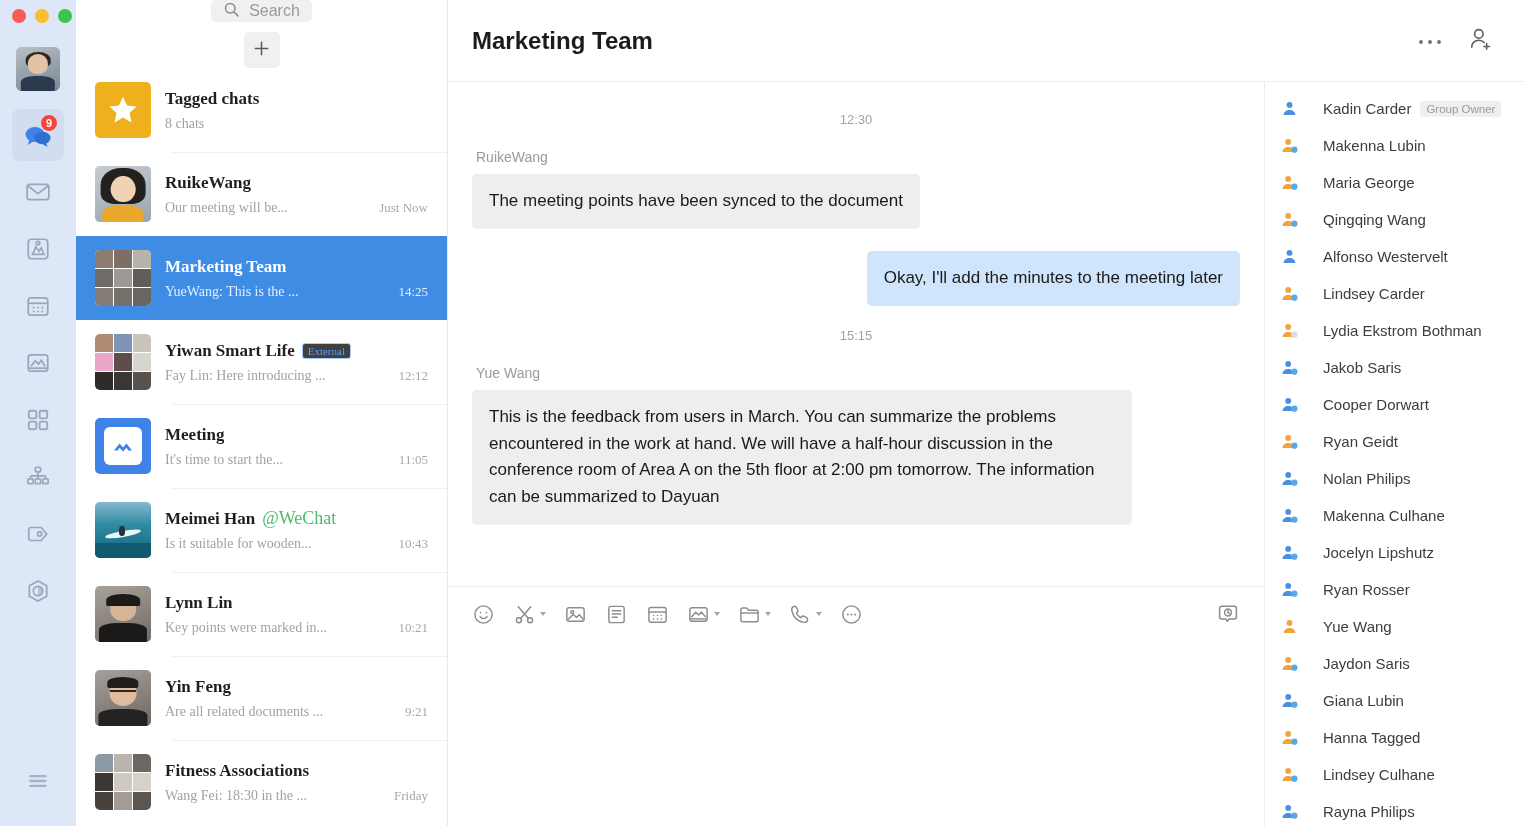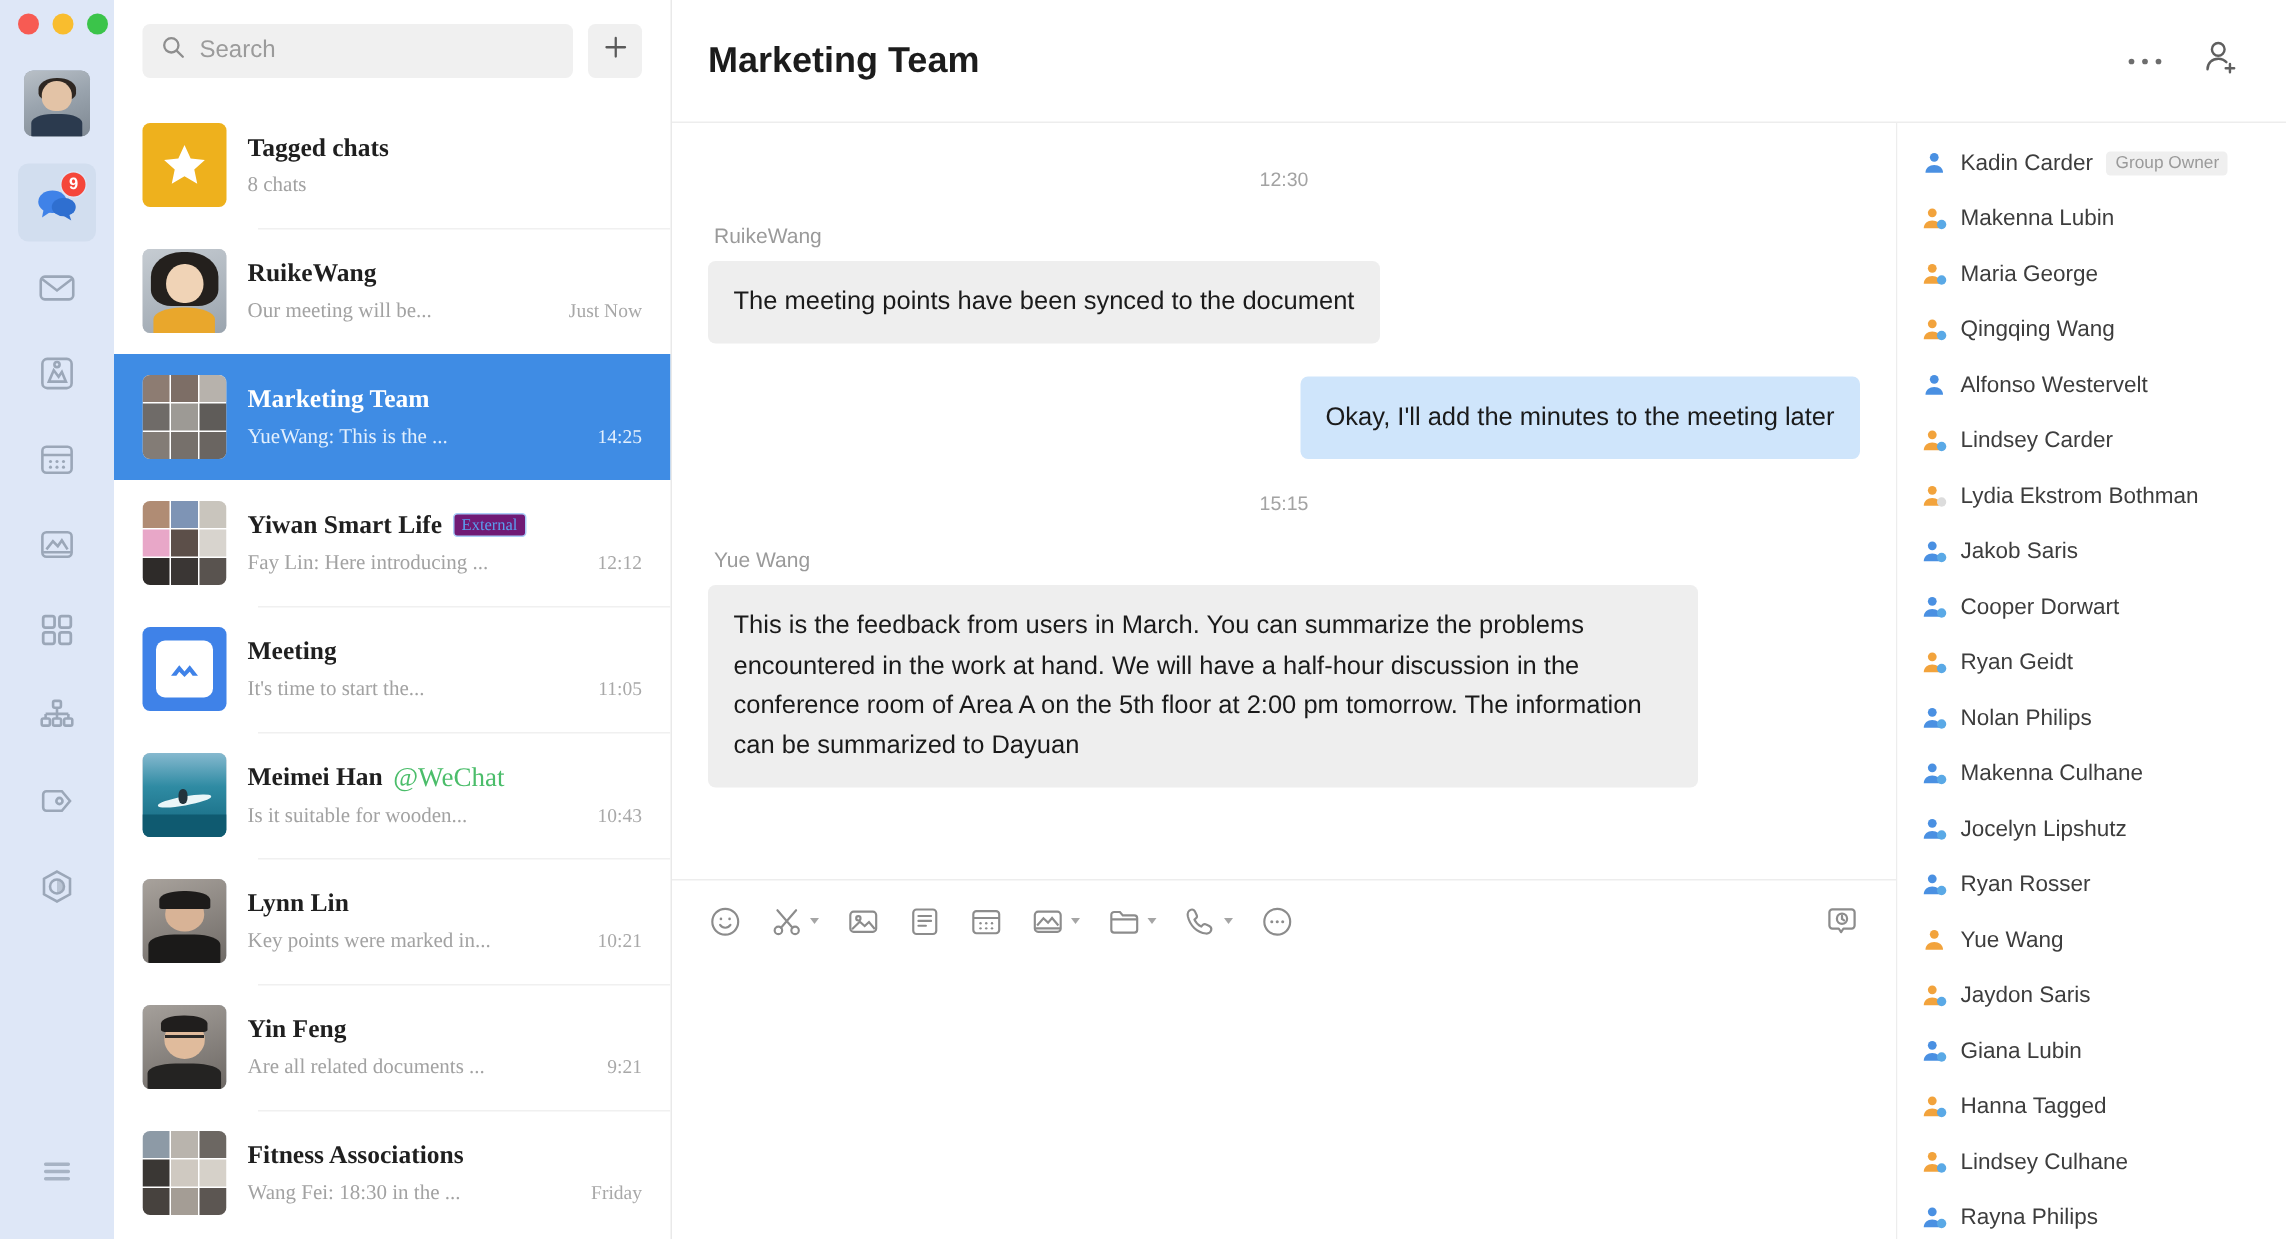--- a/index.html
+++ b/index.html
@@ -90,21 +90,21 @@
   
   .chatlist {
     width: 372px; min-width: 372px; height: 826px;
     background: #ffffff;
     border-right: 1px solid #e9e9e9;
     display: flex; flex-direction: column;
   }
   .search-row {
     height: 68px; min-height: 68px;
     display: flex; align-items: center;
-    padding: 0 19px 0 19px; gap: 10px;
+    padding: 0 19px 0 19px; gap: 10px; flex-direction: column;
   }
   .search-box {
     flex: 1; height: 36px;
     background: #f0f0f0; border-radius: 5px;
     display: flex; align-items: center; gap: 9px;
     padding: 0 12px;
   }
   .search-box .ph { color: #9b9b9b; font-size: 16px; }
   .add-btn {
     width: 36px; height: 36px;
@@ -156,21 +156,21 @@
   .row-main { flex: 1; min-width: 0; }
   .row-title-line { display: flex; align-items: center; gap: 7px; }
   .row-title {
     font-size: 17px; font-weight: bold; color: #1f1f1f;
     white-space: nowrap; overflow: hidden; text-overflow: ellipsis;
   }
   .row.selected .row-title { color: #ffffff; }
   .tag-ext {
     font-size: 11px; color: #5a9ff0;
     border: 1px solid #aacdf7; border-radius: 3px;
-    padding: 1px 5px; background: #701a75;
+    padding: 1px 5px; background: #404040;
     white-space: nowrap;
   }
   .tag-wechat { font-size: 18px; color: #4bbd6a; white-space: nowrap; }
   .row-sub-line { display: flex; align-items: baseline; margin-top: 7px; gap: 8px; }
   .row-sub {
     flex: 1; font-size: 14px; color: #a2a2a2;
     white-space: nowrap; overflow: hidden; text-overflow: ellipsis;
   }
   .row-time { font-size: 13px; color: #a8a8a8; white-space: nowrap; }
   .row.selected .row-sub, .row.selected .row-time { color: #e2effd; }
@@ -234,21 +234,21 @@
     background: #ffffff;
     padding: 8px 0 0 0;
     overflow: hidden;
   }
   .member {
     height: 37px;
     display: flex; align-items: center;
     padding: 0 12px 0 16px;
     gap: 9px;
   }
-  .m-name { font-size: 15px; color: #3d3d3d; white-space: nowrap; }
+  .m-name { font-size: 15px; color: #3d3d3d; white-space: nowrap; margin-left: 16px; }
   .m-tag {
     font-size: 11.5px; color: #9a9a9a;
     background: #efefef; border-radius: 3px;
     padding: 2px 6px; white-space: nowrap;
   }
   .micon { width: 17px; height: 17px; min-width: 17px; position: relative; }
 </style>
 </head>
 <body>
 

